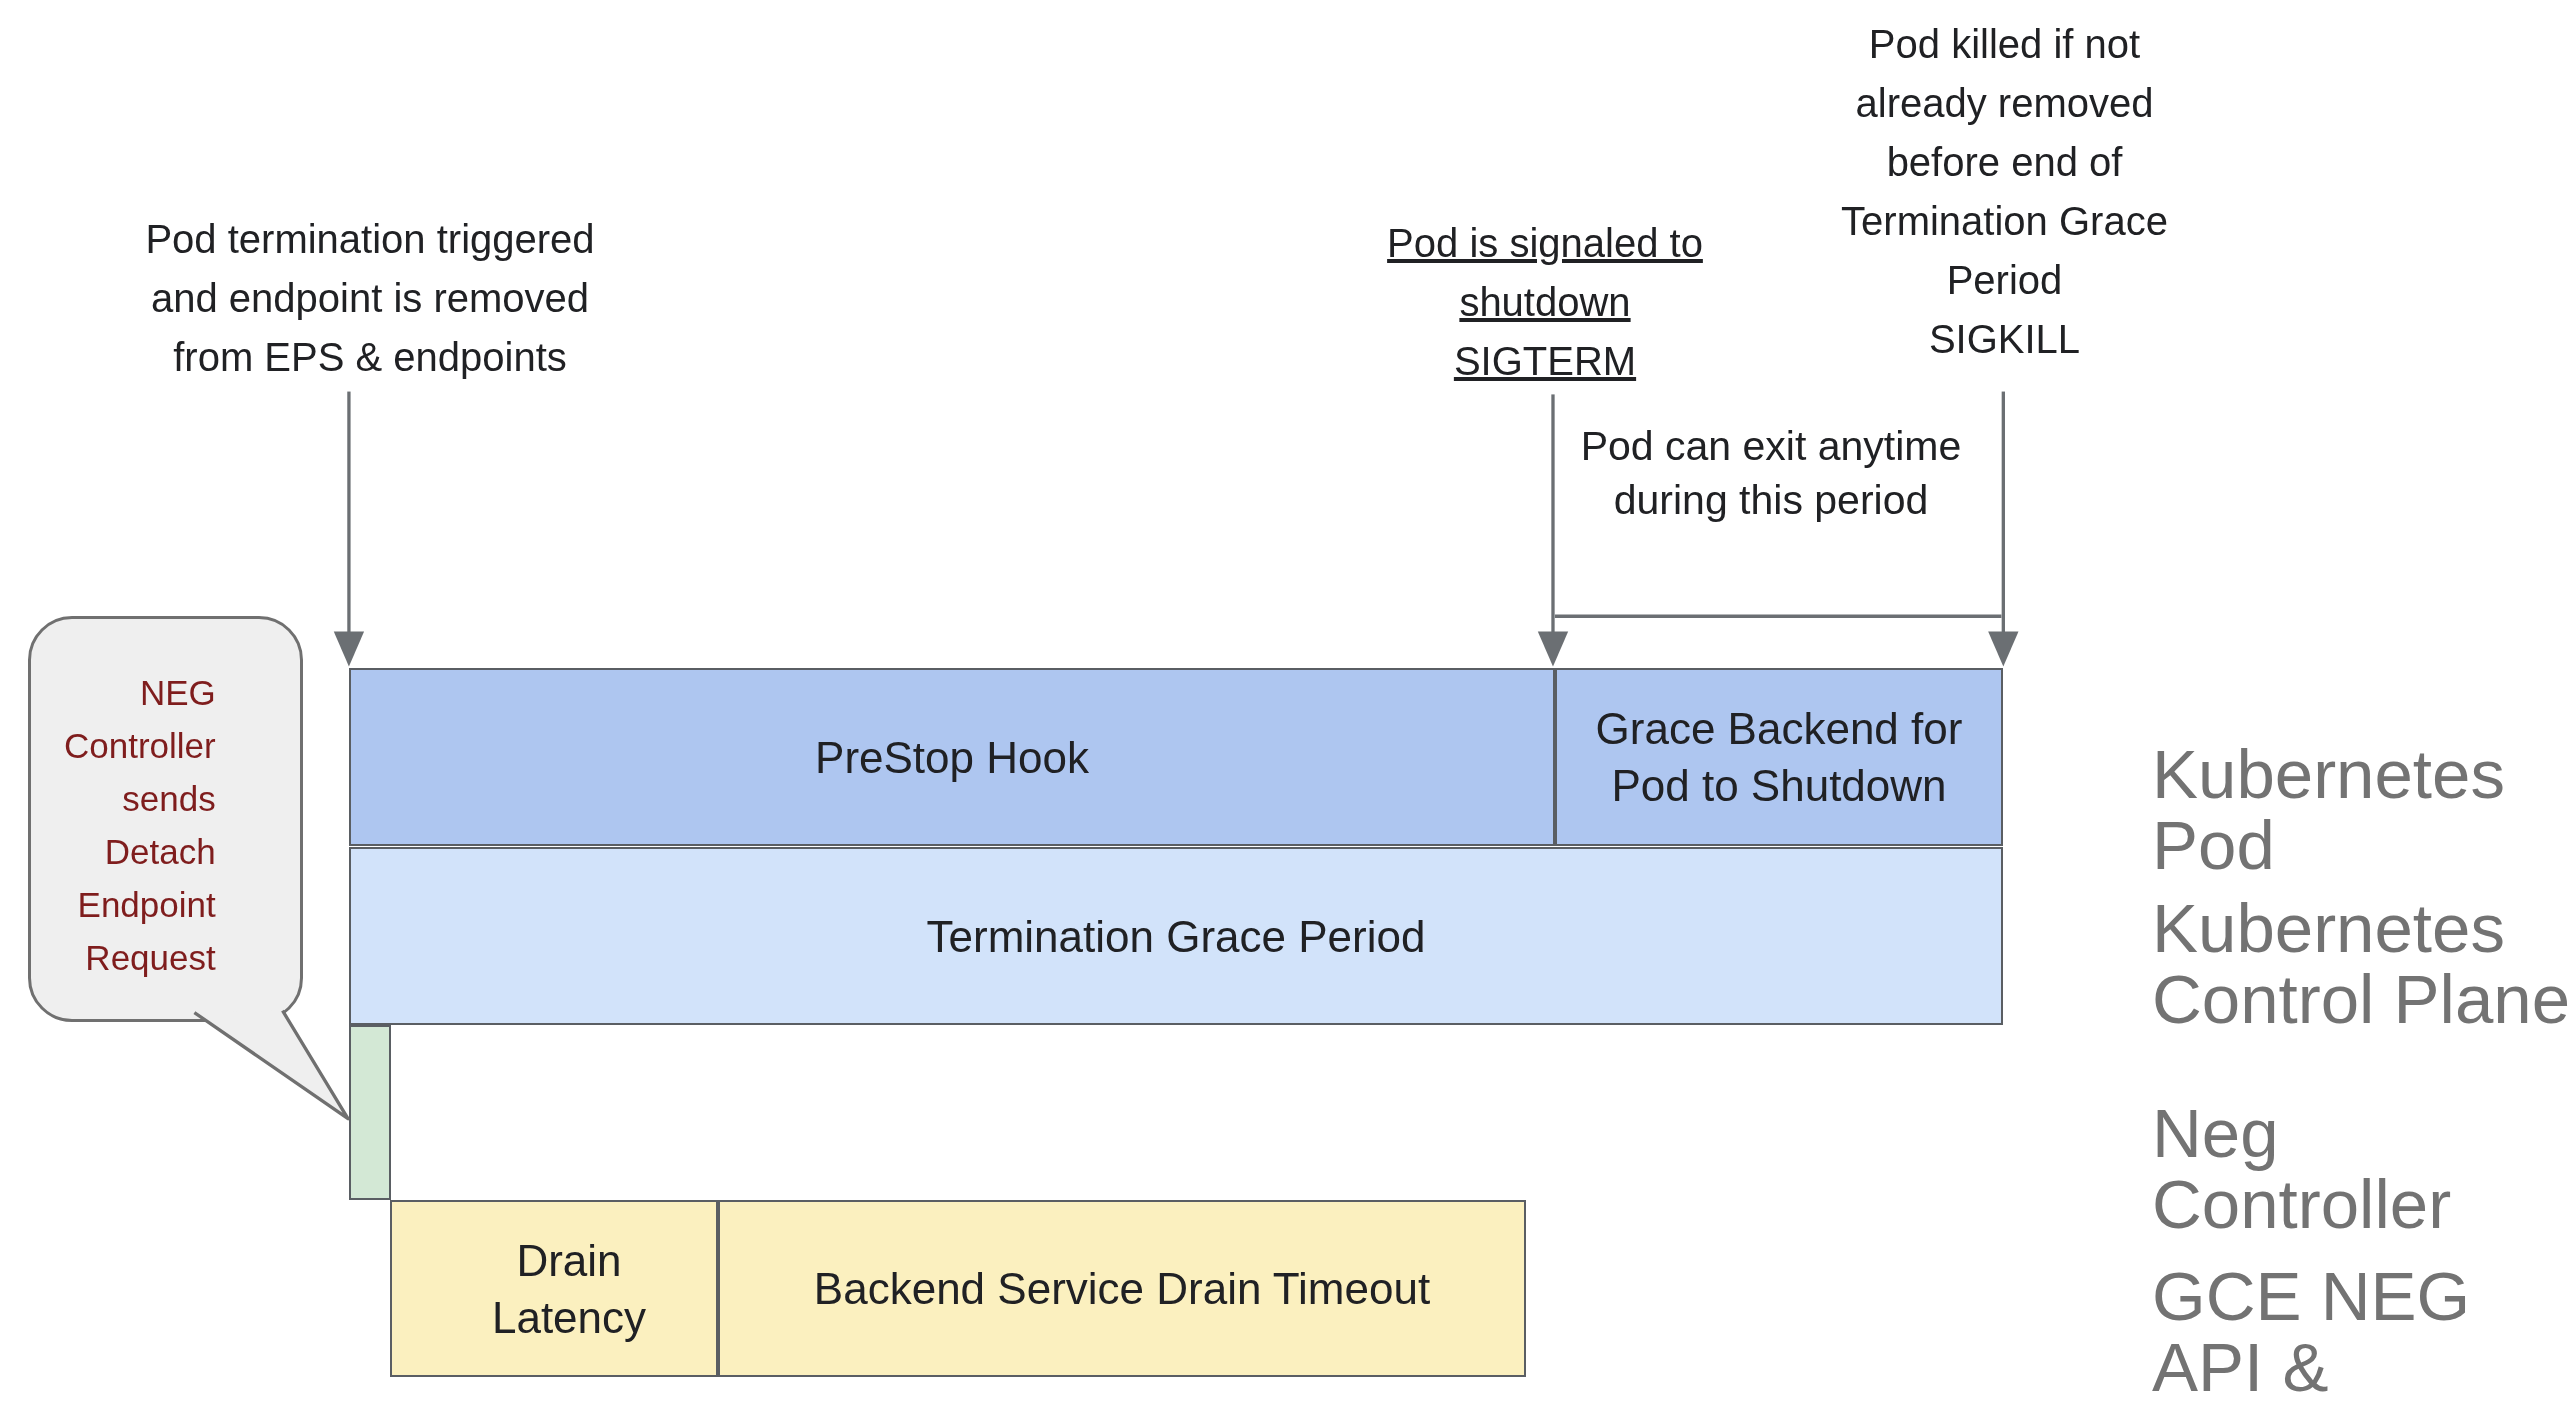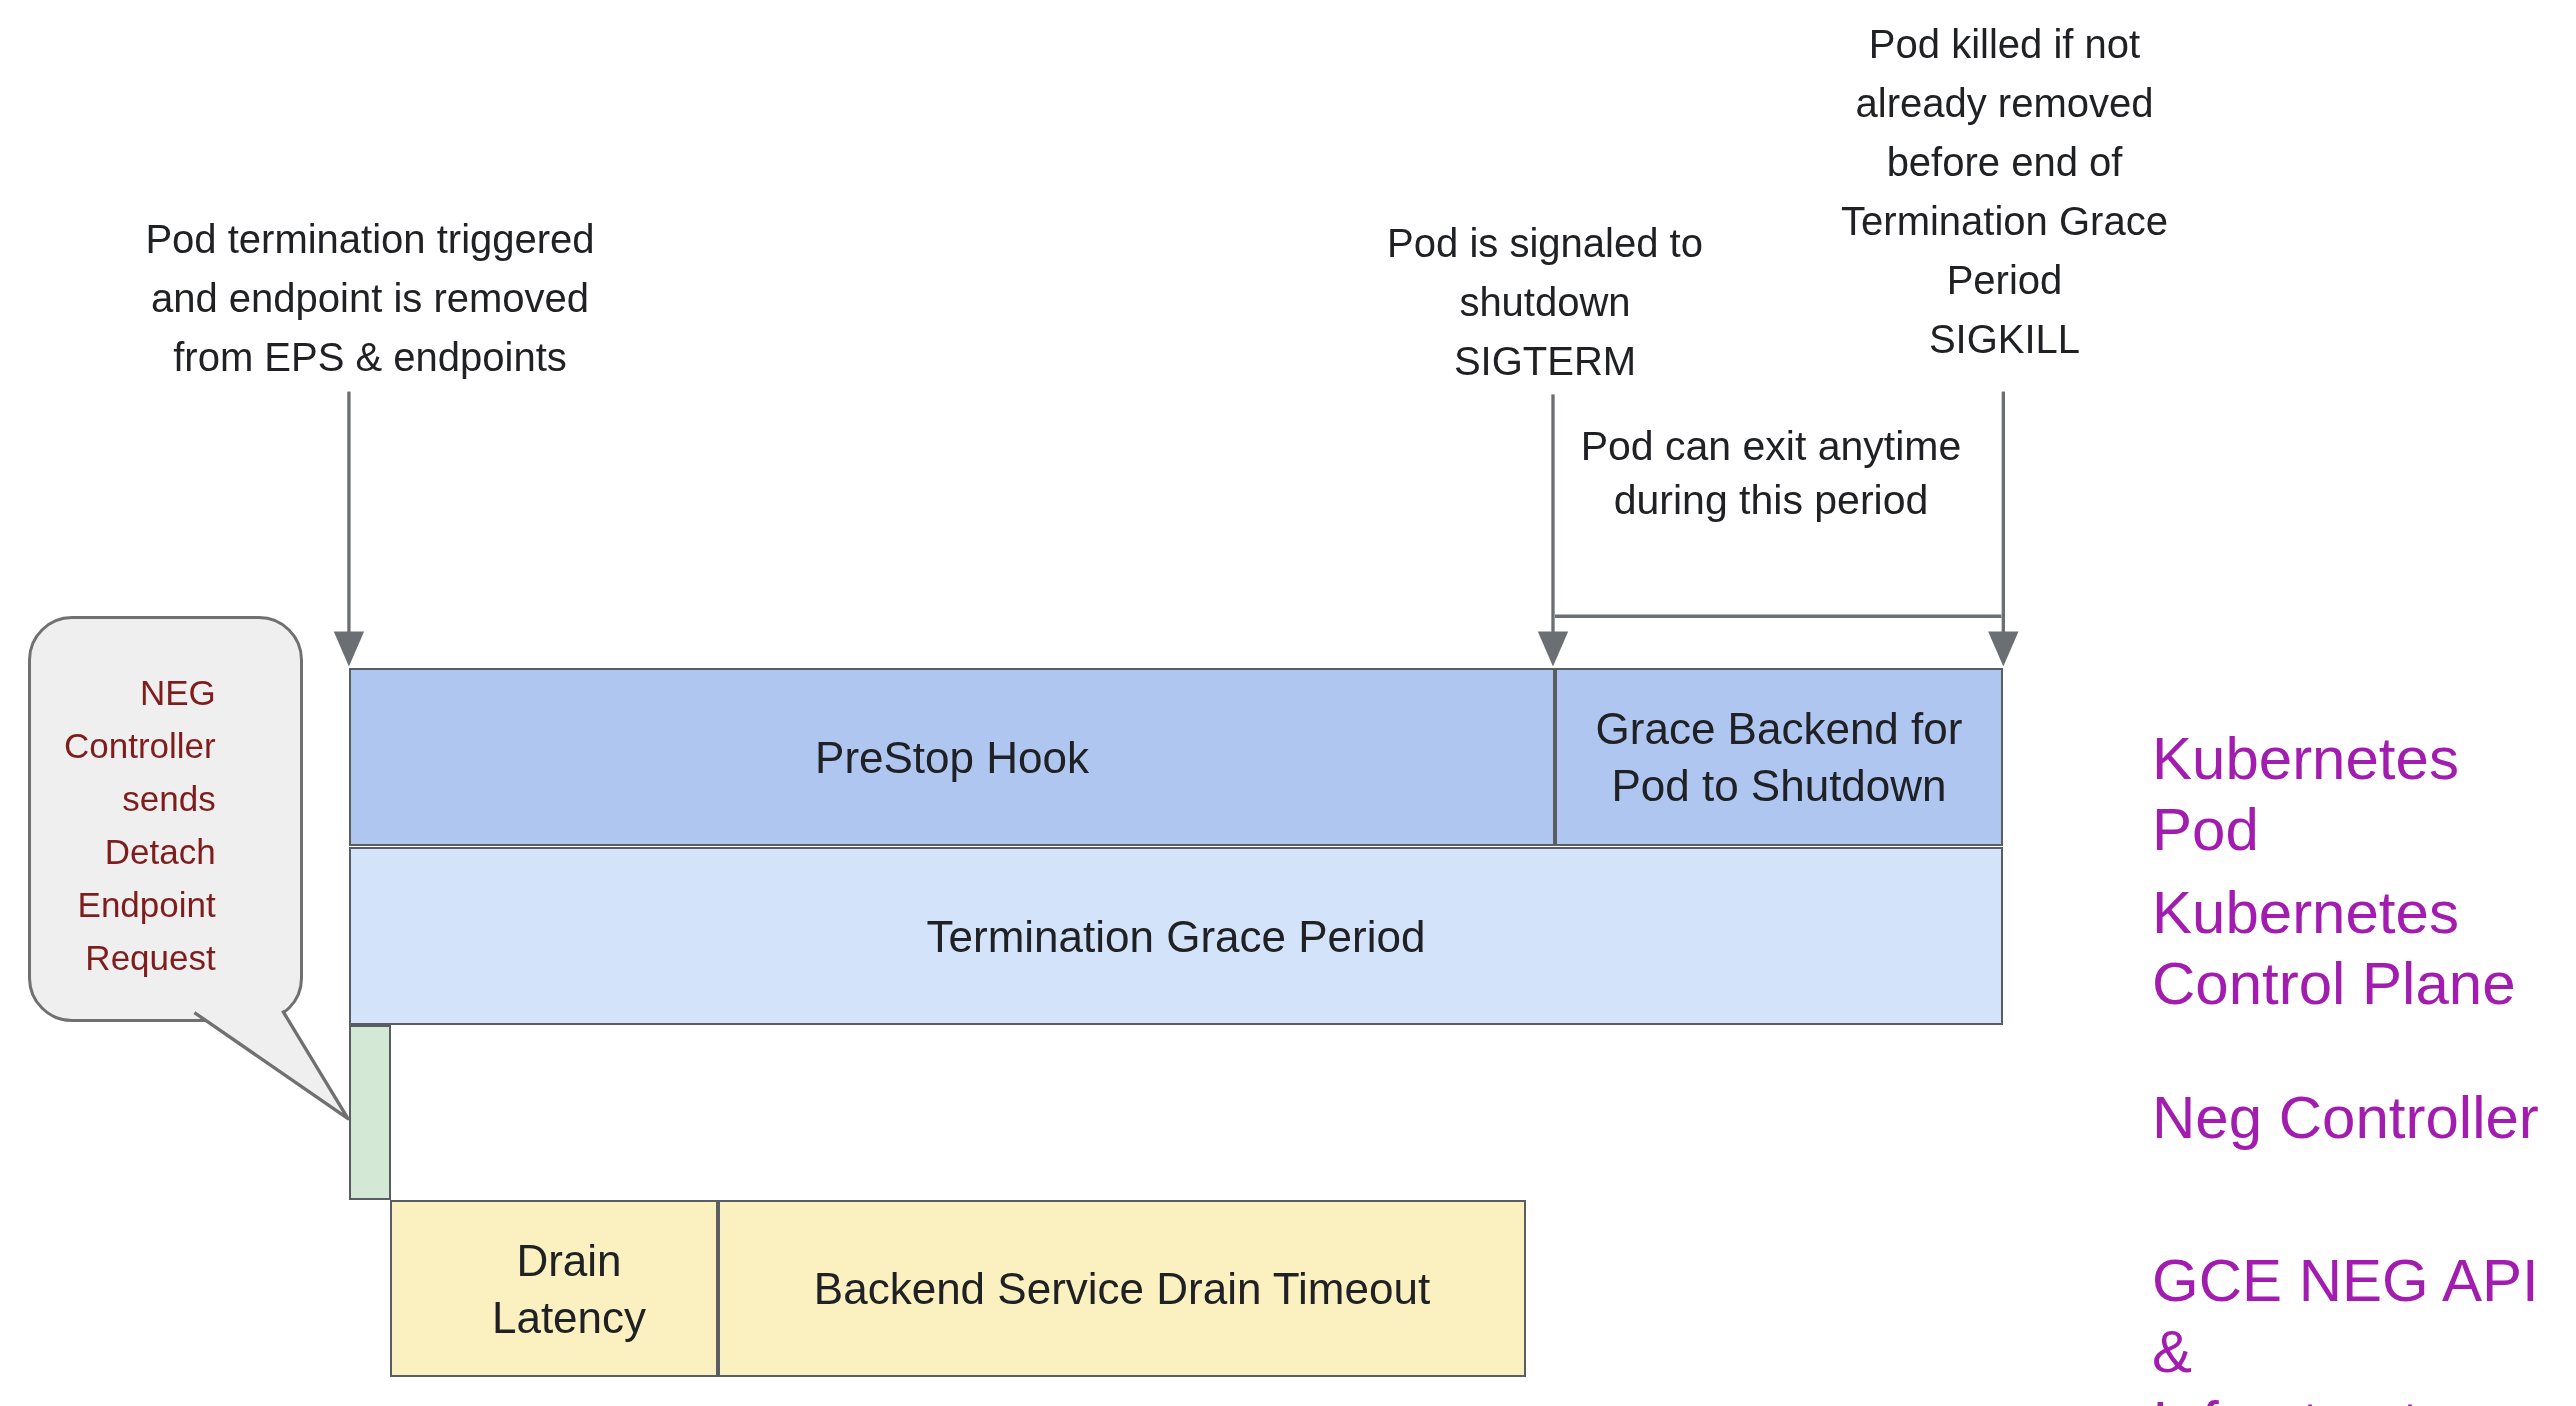--- a/index.html
+++ b/index.html
@@ -29,23 +29,24 @@
     white-space:pre-line;
     color:#202124;
     font-size:44px;
     line-height:57px;
   }
   .lane-label{
     position:absolute;
     left:2152px;
     white-space:pre-line;
     text-align:left;
-    color:#a21caf;
-    font-size:60px;
+    color:#737373;
+    font-size:69px;
     line-height:71px;
+    margin-top:16px;
   }
   .bubble{
     position:absolute;
     left:28.4px; top:616px;
     width:275px; height:406px;
     box-sizing:border-box;
     background:#efefef;
     border:3.3px solid #707070;
     border-radius:44px;
     z-index:2;
@@ -78,21 +79,21 @@
     <polygon points="352,666 384,666 368,703"></polygon>
     <polygon points="1622,666 1654,666 1638,703"></polygon>
     <polygon points="2097,666 2129,666 2113,703"></polygon>
   </g>
 </svg>
 
 <div class="txt" style="left:57px; top:210px; width:626px;">Pod termination triggered
 and endpoint is removed
 from EPS &amp; endpoints</div>
 
-<div class="txt" style="left:1308px; top:214px; width:474px;">Pod is signaled to
+<div class="txt" style="left:1308px; top:214px; width:474px;text-decoration:underline;">Pod is signaled to
 shutdown
 SIGTERM</div>
 
 <div class="txt" style="left:1720px; top:15px; width:569px;">Pod killed if not
 already removed
 before end of
 Termination Grace
 Period
 SIGKILL</div>
 

